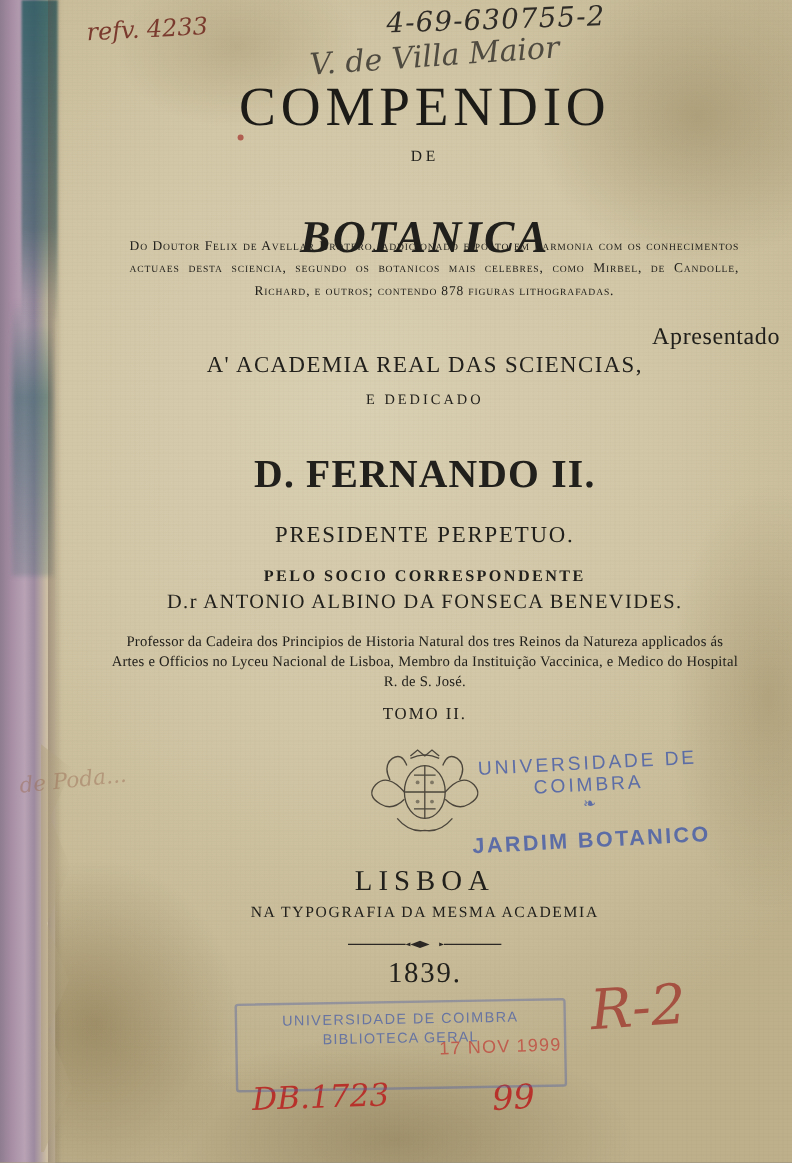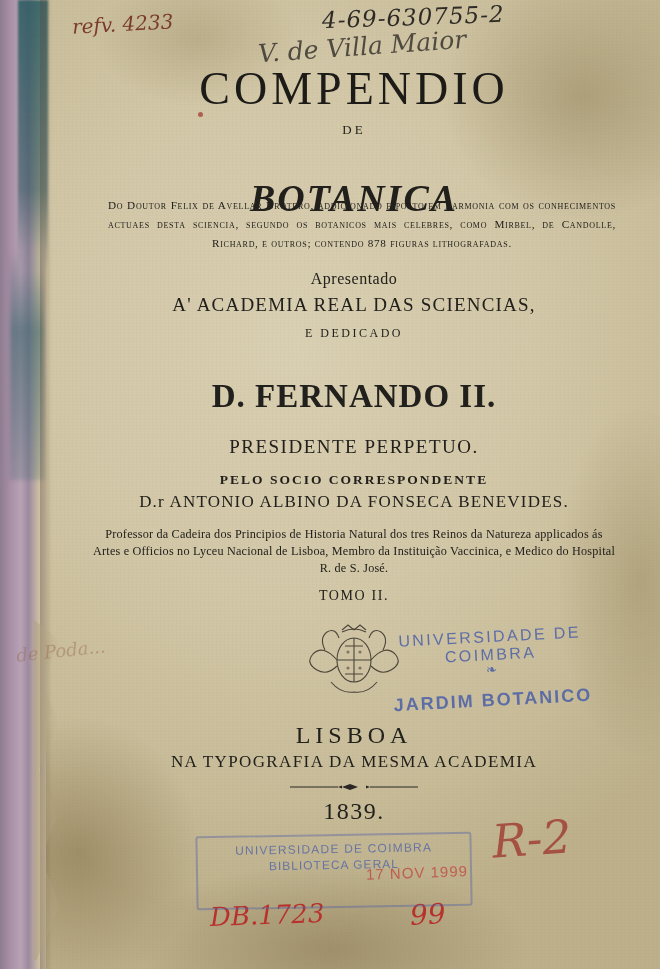--- a/index.html
+++ b/index.html
@@ -106,22 +106,23 @@
     position: absolute; top: 196px; left: 50px; right: 34px;
     font-size: 11.2px;
     letter-spacing: 0.7px;
     line-height: 19px;
     text-align: justify;
     text-align-last: center;
     font-variant: small-caps;
   }
   .apresentado {
     position: absolute; top: 270px; left: 0; right: 0;
-    font-size: 16px;
+    font-size: 20px;
     letter-spacing: 0.5px;
+    text-align: right;
   }
   .academia {
     position: absolute; top: 294px; left: 0; right: 0;
     font-size: 19px;
     letter-spacing: 1.2px;
   }
   .dedicado {
     position: absolute; top: 326px; left: 0; right: 0;
     font-size: 12px; letter-spacing: 2.5px;
   }
@@ -159,21 +160,21 @@
   .tomo {
     position: absolute; top: 588px; left: 0; right: 0;
     font-size: 14px; letter-spacing: 1.6px;
   }
   .city {
     position: absolute; top: 722px; left: 0; right: 0;
     font-size: 24px; letter-spacing: 5px;
   }
   .press {
     position: absolute; top: 752px; left: 0; right: 0;
-    font-size: 17px; letter-spacing: 1.4px;
+    font-size: 13px; letter-spacing: 1.4px;
   }
   .rule {
     position: absolute; top: 783px; left: 50%;
     transform: translateX(-50%);
     width: 128px; height: 8px;
   }
   .year {
     position: absolute; top: 798px; left: 0; right: 0;
     font-size: 24px; letter-spacing: 1.5px;
   }

